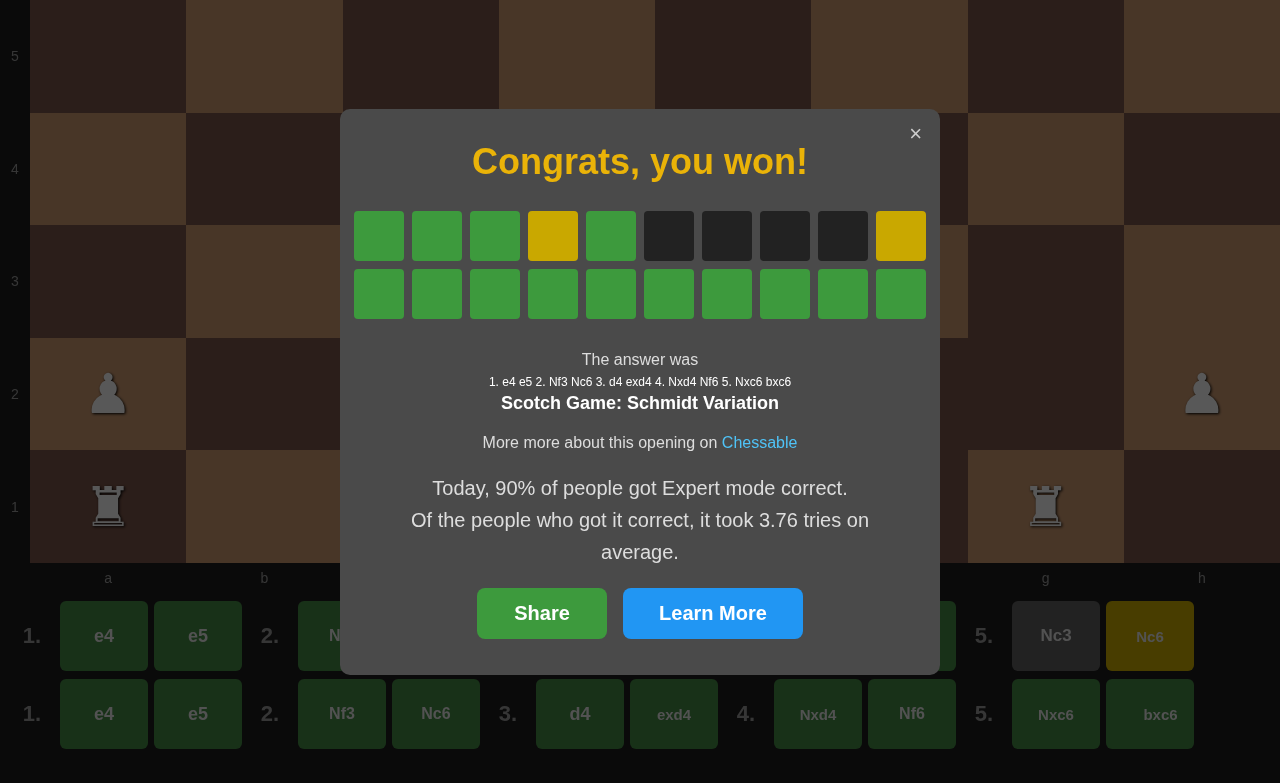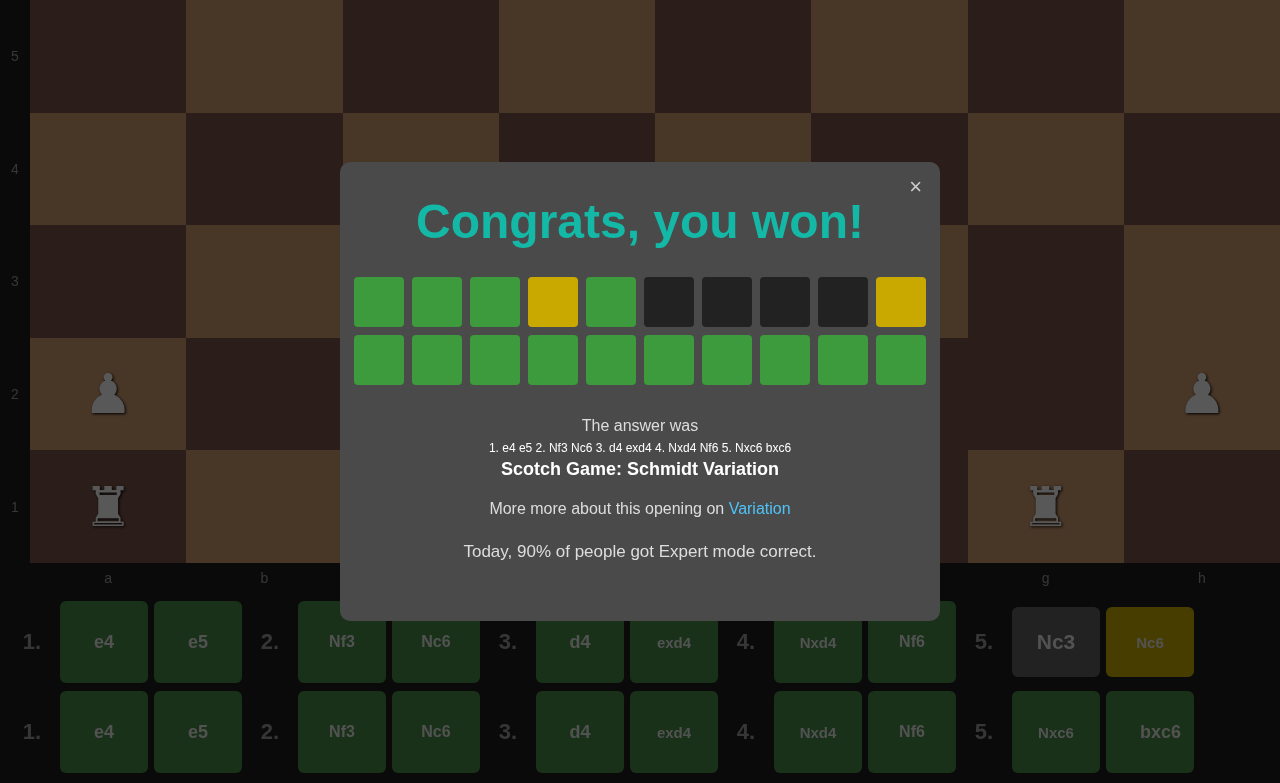--- a/index.html
+++ b/index.html
@@ -51,21 +51,21 @@
       align-items: center;
       justify-content: center;
       font-weight: bold;
       font-size: 18px;
       color: #ccc;
       flex-shrink: 0;
     }
 
     .key-move {
       width: 88px;
-      height: 82px;
+      height: 70px;
       background: #3d7a3d;
     }
 
     .key-num {
       width: 44px;
       height: 70px;
       background: transparent;
       color: #888;
       font-size: 22px;
     }
@@ -110,23 +110,23 @@
       right: 18px;
       font-size: 22px;
       color: #ccc;
       cursor: pointer;
       background: none;
       border: none;
       line-height: 1;
     }
 
     .modal-title {
-      font-size: 48px;
+      font-size: 36px;
       font-weight: bold;
-      color: #14b8a6;
+      color: #eab308;
       margin-bottom: 28px;
     }
 
     
     .tile-grid {
       display: flex;
       flex-direction: column;
       gap: 8px;
       margin-bottom: 24px;
       align-items: center;
@@ -177,21 +177,21 @@
       margin-bottom: 20px;
     }
 
     .learn-link a, .chessable-link {
       color: #4fc3f7;
       text-decoration: none;
       cursor: pointer;
     }
 
     .stats-section {
-      font-size: 17px;
+      font-size: 20px;
       color: #ddd;
       line-height: 1.6;
       margin-bottom: 20px;
     }
 
     .reset-text {
       font-size: 16px;
       color: #ddd;
       margin-bottom: 28px;
     }
@@ -330,40 +330,40 @@
     <div class="key-cell key-num">2.</div>
     <div class="key-cell key-move" style="font-size:16px;">Nf3</div>
     <div class="key-cell key-move" style="font-size:16px;">Nc6</div>
     <div class="key-cell key-num">3.</div>
     <div class="key-cell key-move">d4</div>
     <div class="key-cell key-move" style="font-size:15px;">exd4</div>
     <div class="key-cell key-num">4.</div>
     <div class="key-cell key-move" style="font-size:15px;">Nxd4</div>
     <div class="key-cell key-move" style="font-size:16px;">Nf6</div>
     <div class="key-cell key-num">5.</div>
-    <div class="key-cell key-gray" style="font-size:21px;text-align:center;">Nc3</div>
+    <div class="key-cell key-gray" style="font-size:17px;text-align:center;">Nc3</div>
     <div class="key-cell key-yellow" style="font-size:15px;">Nc6</div>
   </div>
 
   <div class="key-row">
     <div class="key-cell key-num">1.</div>
     <div class="key-cell key-move">e4</div>
     <div class="key-cell key-move">e5</div>
     <div class="key-cell key-num">2.</div>
     <div class="key-cell key-move" style="font-size:16px;">Nf3</div>
     <div class="key-cell key-move" style="font-size:16px;">Nc6</div>
     <div class="key-cell key-num">3.</div>
     <div class="key-cell key-move">d4</div>
     <div class="key-cell key-move" style="font-size:15px;">exd4</div>
     <div class="key-cell key-num">4.</div>
     <div class="key-cell key-move" style="font-size:15px;">Nxd4</div>
     <div class="key-cell key-move" style="font-size:16px;">Nf6</div>
     <div class="key-cell key-num">5.</div>
     <div class="key-cell key-move" style="font-size:15px;text-align:right;">Nxc6</div>
-    <div class="key-cell key-move" style="font-size:18px;padding-left:21px;">bxc6</div>
+    <div class="key-cell key-move" style="font-size:15px;padding-left:21px;">bxc6</div>
   </div>
 </div>
 
 <div class="overlay">
 
   <div class="modal">
 
     <button class="modal-close">×</button>
 
     <div class="modal-title">Congrats, you won!</div>
@@ -395,23 +395,28 @@
       </div>
     </div>
 
     <div class="answer-section">
       <div class="answer-label">The answer was</div>
       <div class="answer-moves">1. e4 e5 2. Nf3 Nc6 3. d4 exd4 4. Nxd4 Nf6 5. Nxc6 bxc6</div>
       <div class="answer-name">Scotch Game: Schmidt Variation</div>
     </div>
 
     <div class="learn-link">
-      <span>More more about this opening on </span><a class="chessable-link" href="#">Variation</a>
+      <span>More more about this opening on </span><a class="chessable-link" href="#">Chessable</a>
     </div>
 
     <div class="stats-section">
       <div>Today, 90% of people got Expert mode correct.</div>
-    </div>
-
-
+      <div>Of the people who got it correct, it took 3.76 tries on average.</div>
+    </div>
+
+
+    <div class="button-row">
+      <button class="btn-share">Share</button>
+      <button class="btn-learn">Learn More</button>
+    </div>
 
   </div>
 </div>
 
 </body></html>

